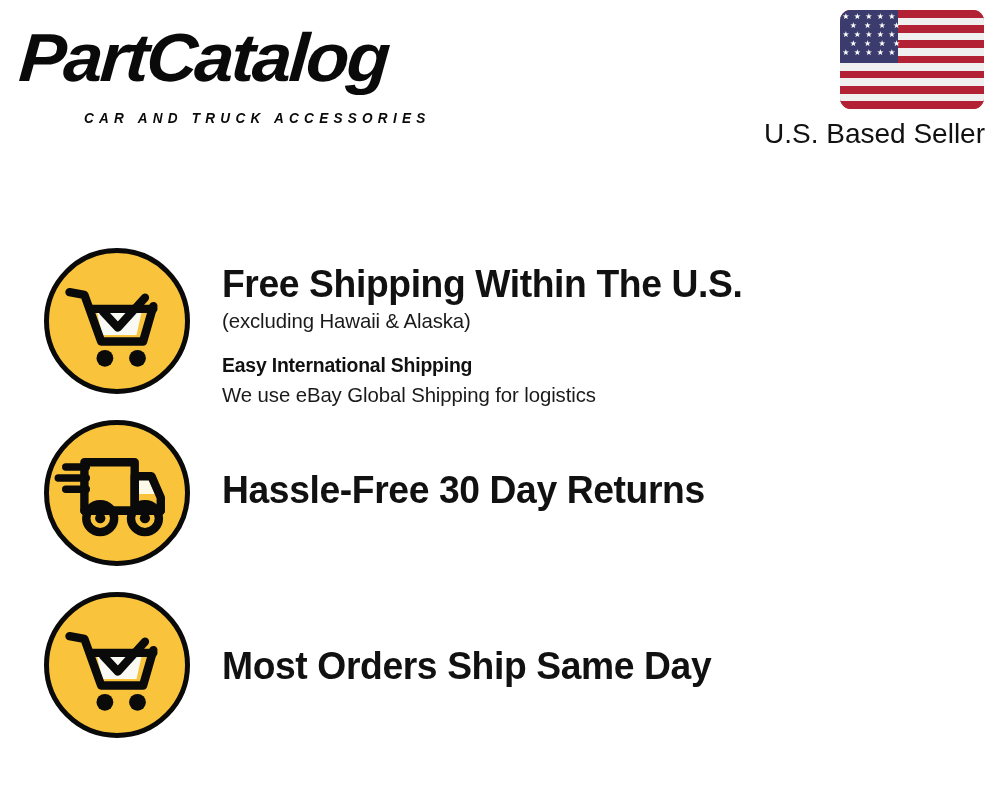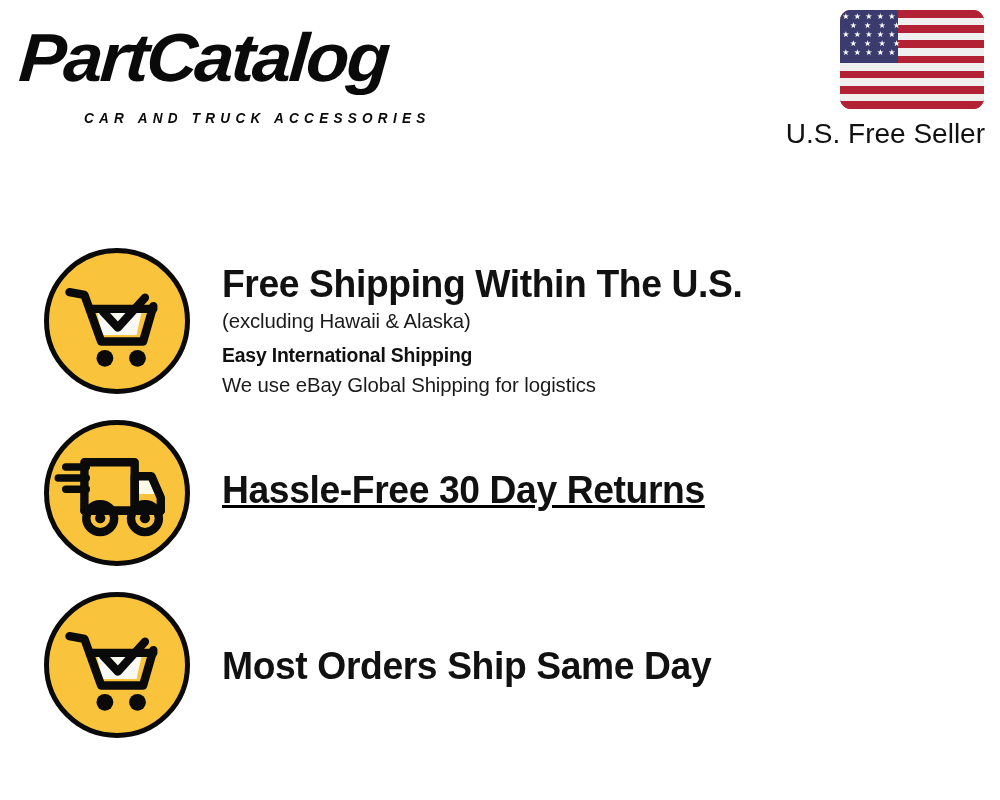--- a/index.html
+++ b/index.html
@@ -176,22 +176,22 @@
     font-weight: 700;
     font-size: 20px;
     line-height: 30px;
     color: #111111;
     letter-spacing: -0.2px;
     transform: scaleX(0.97);
     transform-origin: left center;
     white-space: nowrap;
   }
   .row-1 .feature-text { top: 14px; }
-  .row-1 .block-intl { margin-top: 4px; }
-  .row-2 .feature-text { top: 48px; text-decoration: underline; }
+  .row-1 .block-intl { margin-top: 14px; }
+  .row-2 .feature-text { top: 48px; }
   .row-3 .feature-text { top: 52px; }
 </style>
 </head>
 <body>
 
 <div id="page">
 
   <div class="brand-logo">
     <div class="brand-wordmark">PartCatalog</div>
     <div class="brand-tagline">CAR AND TRUCK ACCESSORIES</div>
@@ -243,21 +243,21 @@
       <div class="starrow" style="top:39px;">
           <span>★</span>
           <span>★</span>
           <span>★</span>
           <span>★</span>
           <span>★</span>
         </div>
     </div>
   </div>
 
-  <div class="seller-label">U.S. Free Seller</div>
+  <div class="seller-label">U.S. Based Seller</div>
 
   <div class="feature-row row-1">
     <div class="icon-circle">
       <svg viewBox="0 0 146 146" xmlns="http://www.w3.org/2000/svg">
 
         <path d="M50 56 L101 56 L94 88 L57 88 Z" fill="#FAFAF5"></path>
 
         <path d="M22 42 L38 45 L56 95 L101 95 L112 57" fill="none" stroke="#0A0A0A" stroke-width="9" stroke-linecap="round" stroke-linejoin="round"></path>
         <path d="M44 60 L112 60" fill="none" stroke="#0A0A0A" stroke-width="9" stroke-linecap="round"></path>
 

